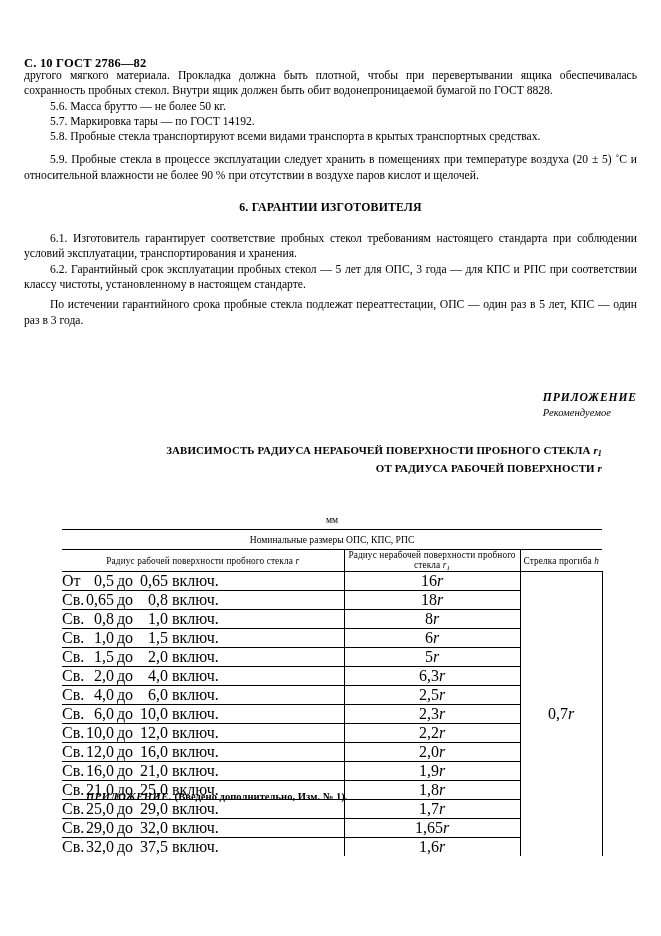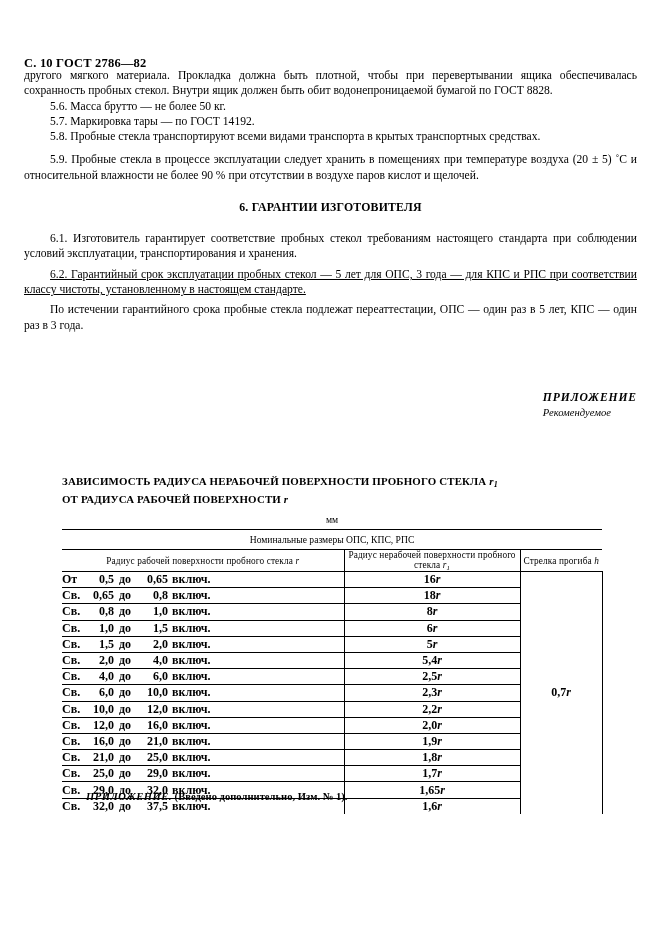--- a/index.html
+++ b/index.html
@@ -88,23 +88,23 @@
   .appendix-label .l2 {
     display: block;
     font-size: 10.6px;
     text-align: left;
   }
 
   
   .table-title {
     position: absolute;
     left: 62px;
-    top: 474px;
+    top: 443px;
     width: 540px;
-    text-align: left;
+    text-align: right;
     font-size: 10.9px;
     font-weight: bold;
     line-height: 14px;
     letter-spacing: 0.15px;
   }
   .table-title .ln { display: block; }
   sub.vsub {
     font-size: 74%;
     vertical-align: -0.22em;
     font-style: italic;
@@ -154,22 +154,21 @@
   }
   tr.head-row td {
     height: 21px;
     text-align: center;
     font-size: 9.3px;
     letter-spacing: 0.12px;
     padding: 0 3px;
   }
   tr.data-row td {
     height: 15.2px;
-    font-size: 12px;
-    font-weight: bold;
+    font-size: 16px;
   }
   td.c-range {
     padding-left: 18px;
     text-align: left;
     white-space: nowrap;
   }
   td.c-val {
     text-align: center;
   }
   td.c-defl {
@@ -213,21 +212,21 @@
   <div class="body-block">
     <p class="par">другого мягкого материала. Прокладка должна быть плотной, чтобы при перевертывании ящика обеспечивалась сохранность пробных стекол. Внутри ящик должен быть обит водонепроницаемой бумагой по ГОСТ 8828.</p>
     <p class="par indent">5.6. Масса брутто — не более 50 кг.</p>
     <p class="par indent">5.7. Маркировка тары — по ГОСТ 14192.</p>
     <p class="par indent">5.8. Пробные стекла транспортируют всеми видами транспорта в крытых транспортных сред­ствах.</p>
     <p class="par indent gap-before">5.9. Пробные стекла в процессе эксплуатации следует хранить в помещениях при температуре воздуха (20 ± 5) ˚С и относительной влажности не более 90 % при отсутствии в воздухе паров кислот и щелочей.</p>
 
     <p class="sec-title" style="margin-top:17px;">6. ГАРАНТИИ ИЗГОТОВИТЕЛЯ</p>
 
     <p class="par indent" style="margin-top:16px;">6.1. Изготовитель гарантирует соответствие пробных стекол требованиям настоящего стандарта при соблюдении условий эксплуатации, транспортирования и хранения.</p>
-    <p class="par indent" style="margin-top:5px;text-decoration:underline;">6.2. Гарантийный срок эксплуатации пробных стекол — 5 лет для ОПС, 3 года — для КПС и РПС при соответствии классу чистоты, установленному в настоящем стандарте.</p>
+    <p class="par indent" style="">6.2. Гарантийный срок эксплуатации пробных стекол — 5 лет для ОПС, 3 года — для КПС и РПС при соответствии классу чистоты, установленному в настоящем стандарте.</p>
     <p class="par indent" style="margin-top:5px;">По истечении гарантийного срока пробные стекла подлежат переаттестации, ОПС — один раз в 5 лет, КПС — один раз в 3 года.</p>
   </div>
 
   <div class="appendix-label">
     <span class="l1">ПРИЛОЖЕНИЕ</span>
     <span class="l2">Рекомендуемое</span>
   </div>
 
   <div class="table-title">
     <span class="ln"><span>ЗАВИСИМОСТЬ РАДИУСА НЕРАБОЧЕЙ ПОВЕРХНОСТИ ПРОБНОГО СТЕКЛА </span><i class="vit">r</i><sub class="vsub">1</sub></span>
@@ -268,21 +267,21 @@
         <tr class="data-row">
           <td class="c-range br-thin bb-thick"><span class="rng"><span class="w1">Св.</span><span class="w2">1,0</span><span class="w3">до</span><span class="w4">1,5</span><span class="w5">включ.</span></span></td>
           <td class="c-val br-thin bb-thick"><span>6</span><i class="vit">r</i></td>
         </tr>
         <tr class="data-row">
           <td class="c-range br-thin bb-thick"><span class="rng"><span class="w1">Св.</span><span class="w2">1,5</span><span class="w3">до</span><span class="w4">2,0</span><span class="w5">включ.</span></span></td>
           <td class="c-val br-thin bb-thick"><span>5</span><i class="vit">r</i></td>
         </tr>
         <tr class="data-row">
           <td class="c-range br-thin bb-thin"><span class="rng"><span class="w1">Св.</span><span class="w2">2,0</span><span class="w3">до</span><span class="w4">4,0</span><span class="w5">включ.</span></span></td>
-          <td class="c-val br-thin bb-thin"><span>5,4</span><i class="vit">r</i></td>
+          <td class="c-val br-thin bb-thin"><span>6,3</span><i class="vit">r</i></td>
         </tr>
         <tr class="data-row">
           <td class="c-range br-thin bb-thin"><span class="rng"><span class="w1">Св.</span><span class="w2">4,0</span><span class="w3">до</span><span class="w4">6,0</span><span class="w5">включ.</span></span></td>
           <td class="c-val br-thin bb-thin"><span>2,5</span><i class="vit">r</i></td>
         </tr>
         <tr class="data-row">
           <td class="c-range br-thin bb-thin"><span class="rng"><span class="w1">Св.</span><span class="w2">6,0</span><span class="w3">до</span><span class="w4">10,0</span><span class="w5">включ.</span></span></td>
           <td class="c-val br-thin bb-thin"><span>2,3</span><i class="vit">r</i></td>
         </tr>
         <tr class="data-row">

